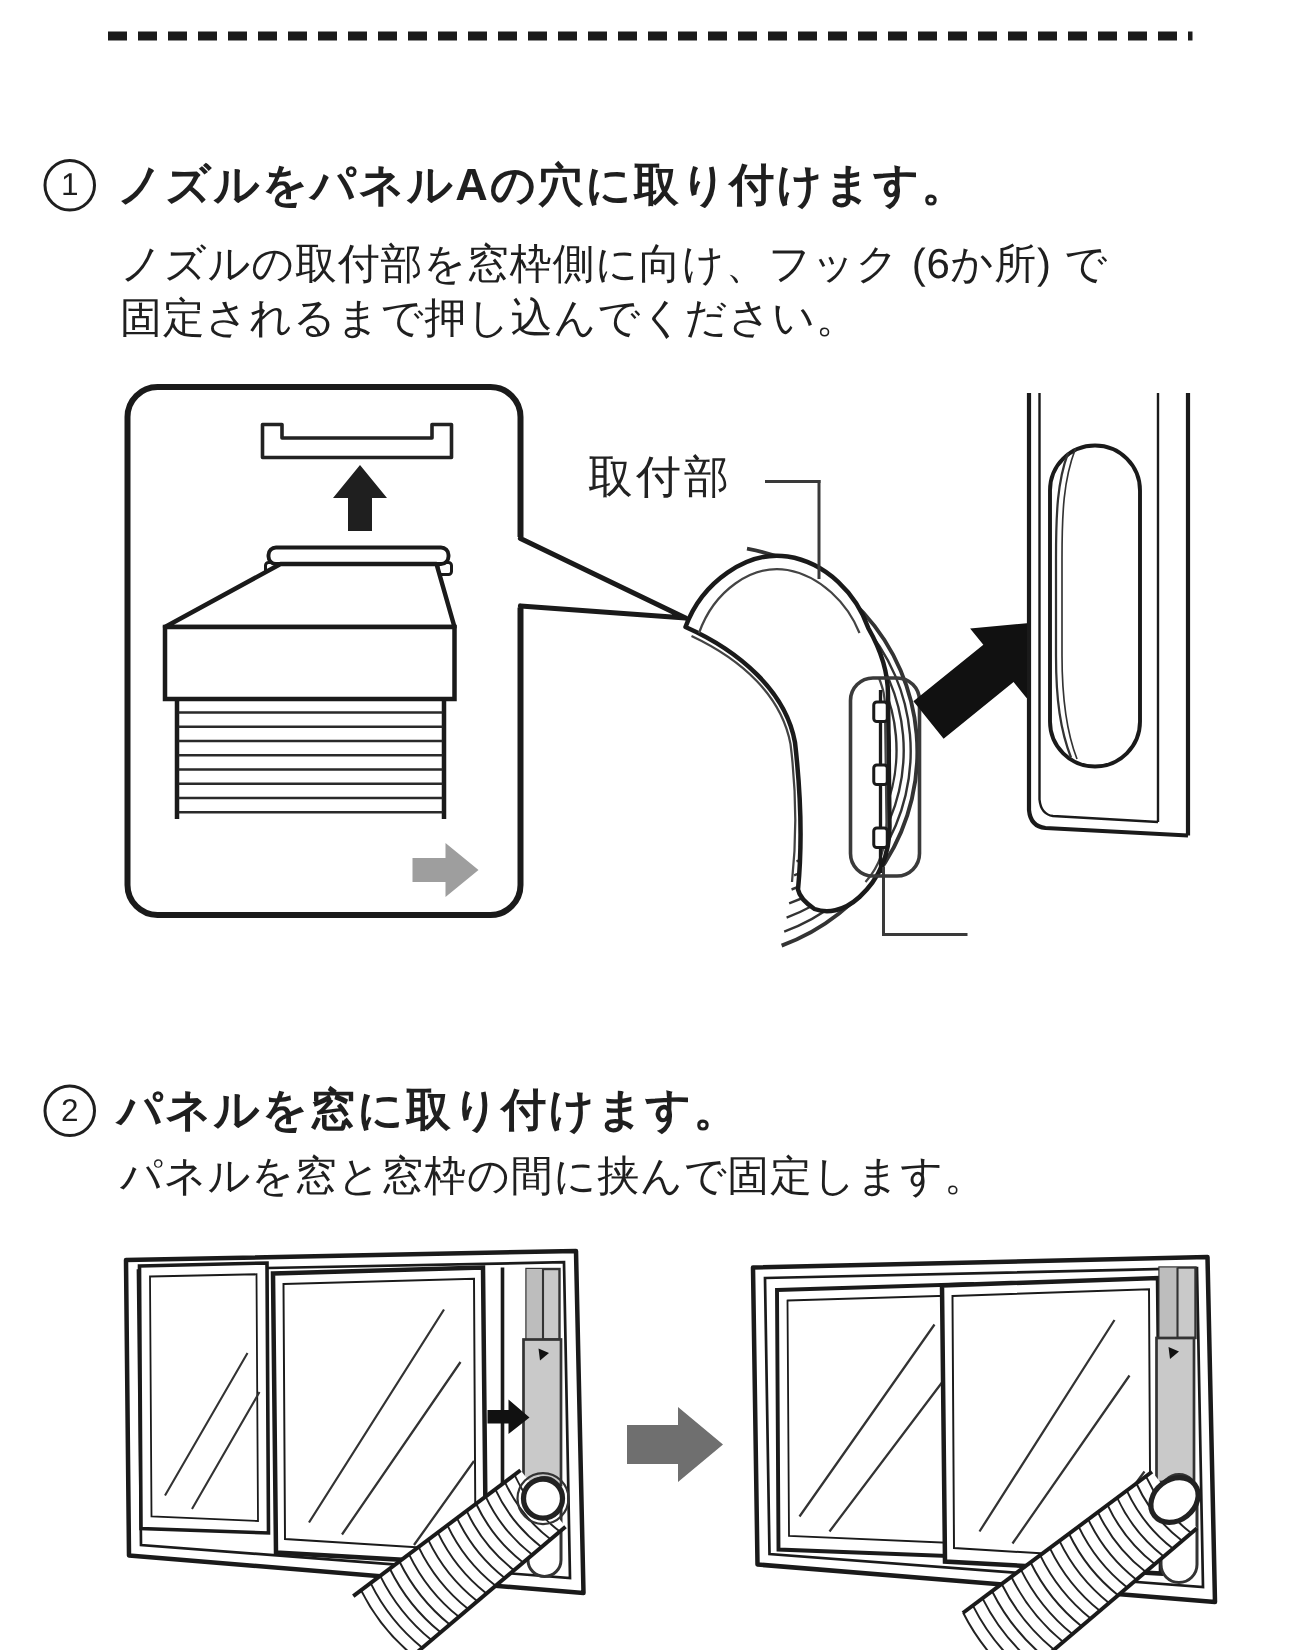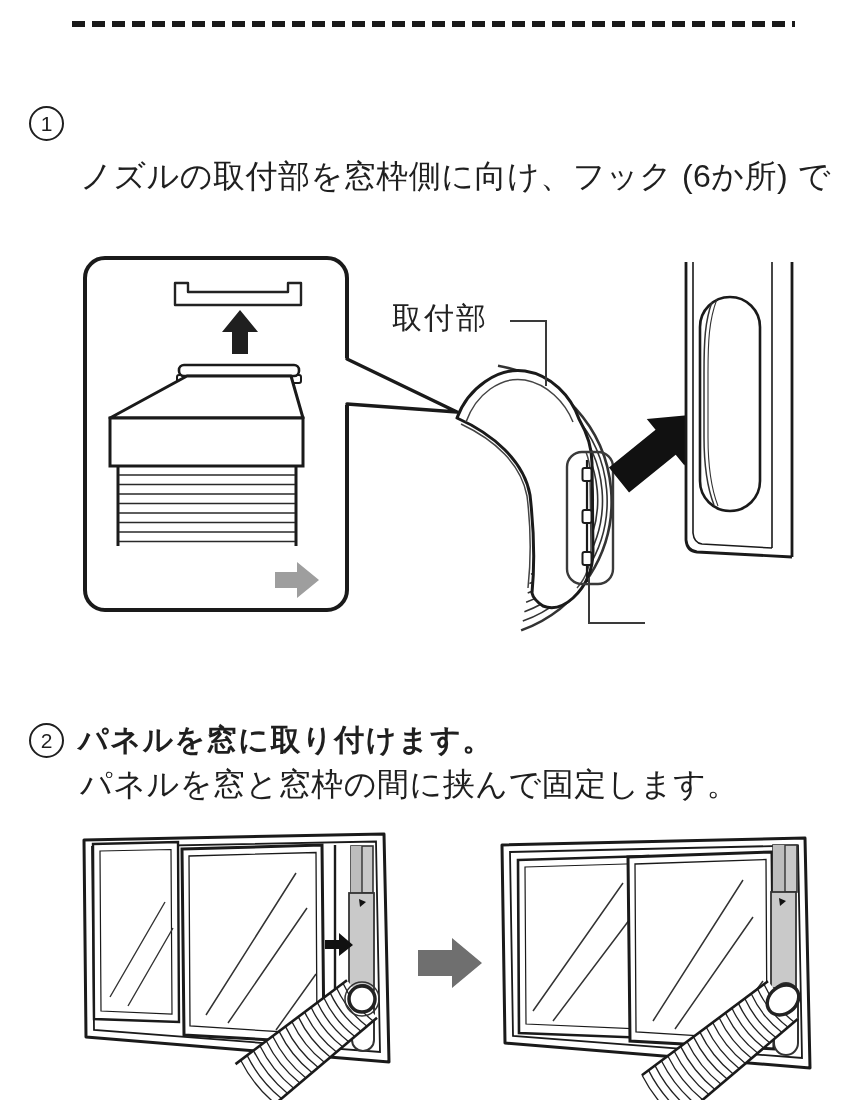--- a/index.html
+++ b/index.html
@@ -5,36 +5,38 @@
   html,body{margin:0;padding:0;background:#fff;}
   .page{position:relative;width:860px;height:1100px;background:#ffffff;overflow:hidden;
         font-family:"Liberation Sans","DejaVu Sans",sans-serif;color:#1f1f1f;}
   .abs{position:absolute;}
   .divider{left:72px;top:21px;width:723px;height:6px;
            background:repeating-linear-gradient(90deg,#1a1a1a 0 13px,transparent 13px 20px);}
   .step-num{width:31px;height:31px;border:2.5px solid #1f1f1f;border-radius:50%;
             display:flex;align-items:center;justify-content:center;
             font-size:21px;font-weight:500;line-height:1;}
   .step-title{font-size:30px;font-weight:700;letter-spacing:1.5px;white-space:nowrap;}
-  .step-body{font-size:32px;font-weight:400;letter-spacing:0.5px;line-height:36px;white-space:nowrap;}
+  .step-body{font-size:28px;font-weight:400;letter-spacing:0.5px;line-height:36px;white-space:nowrap;}
   .fig-label{font-size:30px;font-weight:500;letter-spacing:2px;white-space:nowrap;color:#222;}
   .lh{height:2px;background:#3a3a3a;}
   .lv{width:2px;background:#3a3a3a;}
   svg{display:block;overflow:visible;}
 </style>
 </head>
 <body>
 
 <div class="page">
 
   <div class="abs divider"></div>
 
   <div class="abs step-num" style="left:29px;top:106px">1</div>
+  <div class="abs step-title" style="left:78px;top:103px">ノズルをパネルAの穴に取り付けます。</div>
   <div class="abs step-body" style="left:80px;top:158px">
     <div>ノズルの取付部を窓枠側に向け、フック (6か所) で</div>
+    <div>固定されるまで押し込んでください。</div>
   </div>
 
   <svg class="abs" style="left:75px;top:250px" width="395" height="375" viewBox="0 0 395 375">
     <rect x="10" y="8" width="262" height="352" rx="20" fill="#fff" stroke="#1a1a1a" stroke-width="4"></rect>
 
     <rect x="266" y="108" width="12" height="47" fill="#fff"></rect>
     <path d="M272,109 L382,162 M272,154 L382,162" stroke="#1a1a1a" stroke-width="3.5" stroke-linecap="round" fill="none"></path>
 
     <path d="M100,55 V33 H113 V42 H213 V33 H226 V55 Z" fill="#fff" stroke="#222" stroke-width="2.4" stroke-linejoin="round"></path>
 

